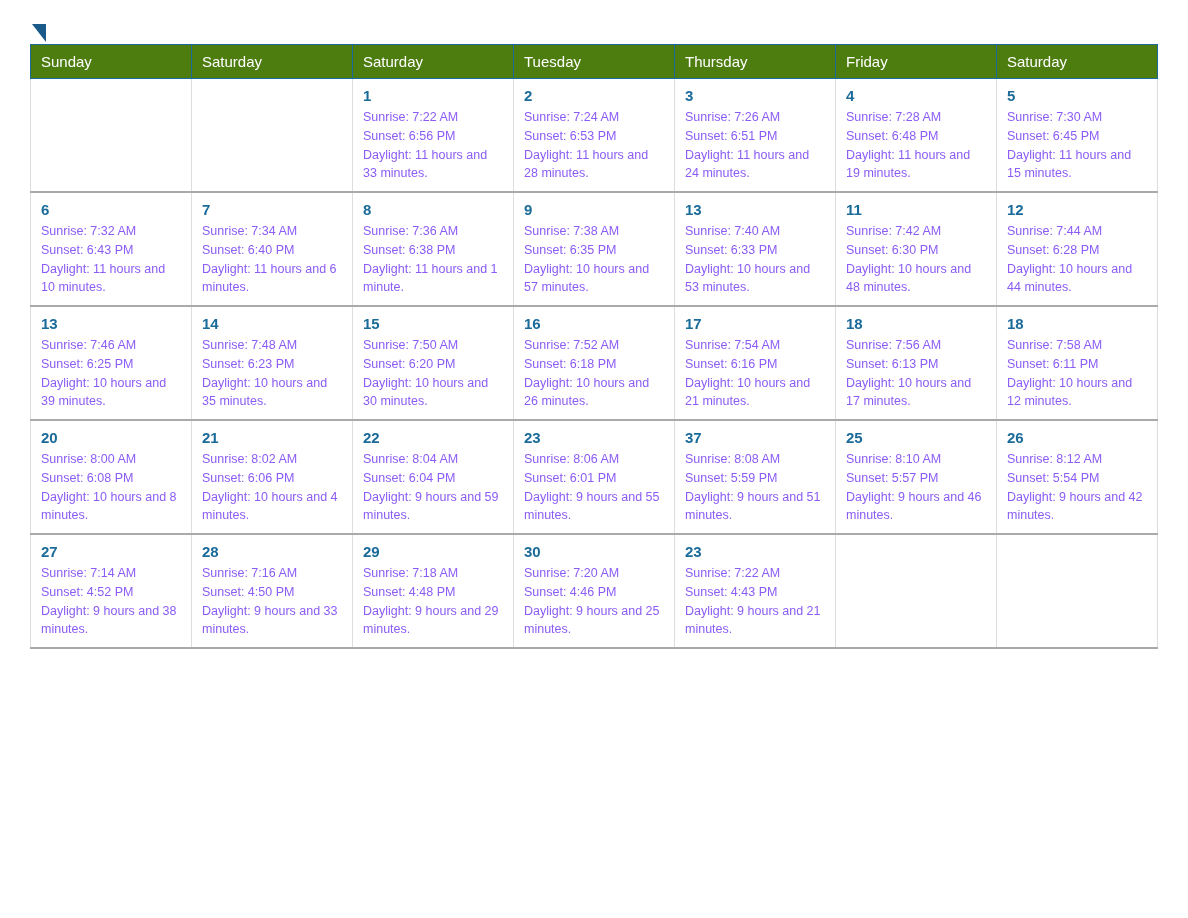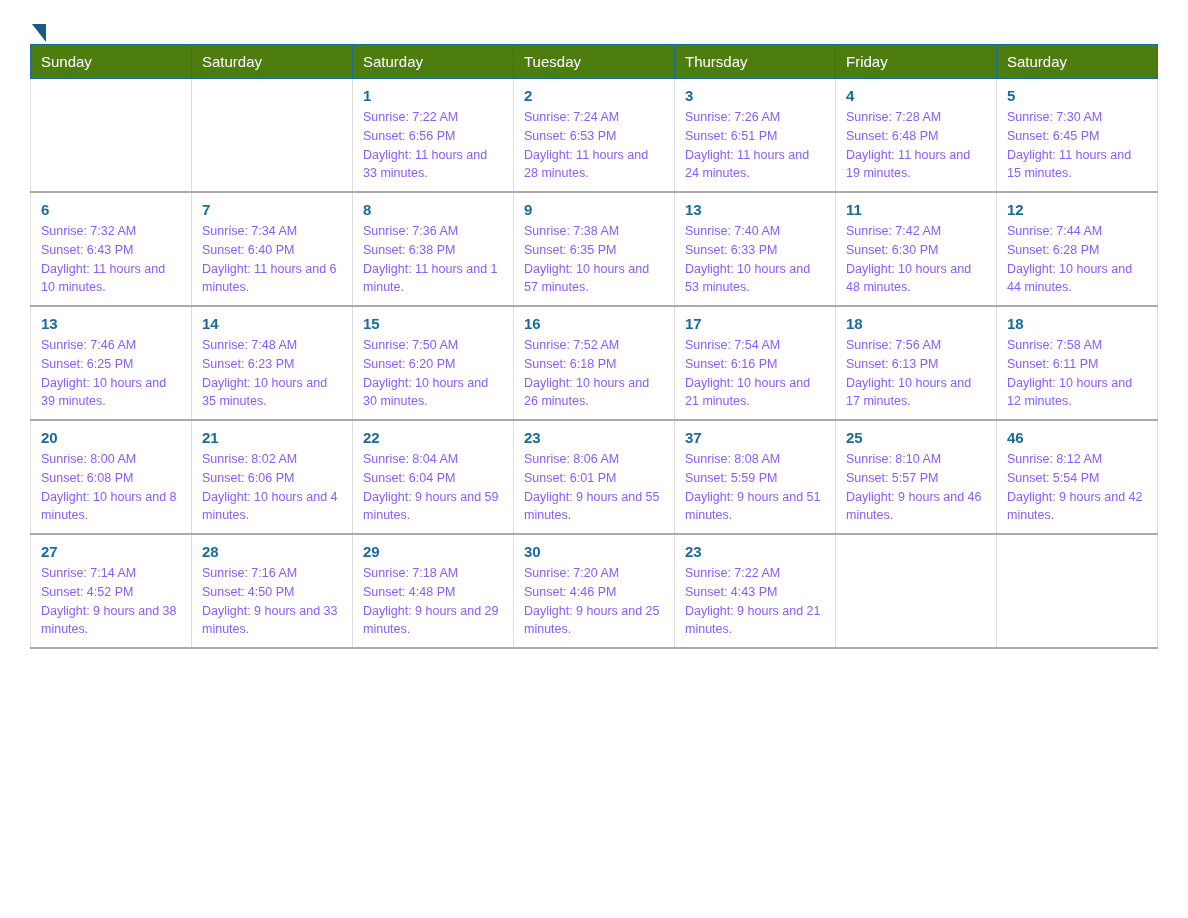--- a/index.html
+++ b/index.html
@@ -237,21 +237,21 @@
         </td>
         <td>
           <span class="day-number">37</span>
           <span class="day-info">Sunrise: 8:08 AM<br>Sunset: 5:59 PM<br>Daylight: 9 hours and 51 minutes.</span>
         </td>
         <td>
           <span class="day-number">25</span>
           <span class="day-info">Sunrise: 8:10 AM<br>Sunset: 5:57 PM<br>Daylight: 9 hours and 46 minutes.</span>
         </td>
         <td>
-          <span class="day-number">46</span>
+          <span class="day-number">26</span>
           <span class="day-info">Sunrise: 8:12 AM<br>Sunset: 5:54 PM<br>Daylight: 9 hours and 42 minutes.</span>
         </td>
       </tr>
       <tr>
         <td>
           <span class="day-number">27</span>
           <span class="day-info">Sunrise: 7:14 AM<br>Sunset: 4:52 PM<br>Daylight: 9 hours and 38 minutes.</span>
         </td>
         <td>
           <span class="day-number">28</span>

